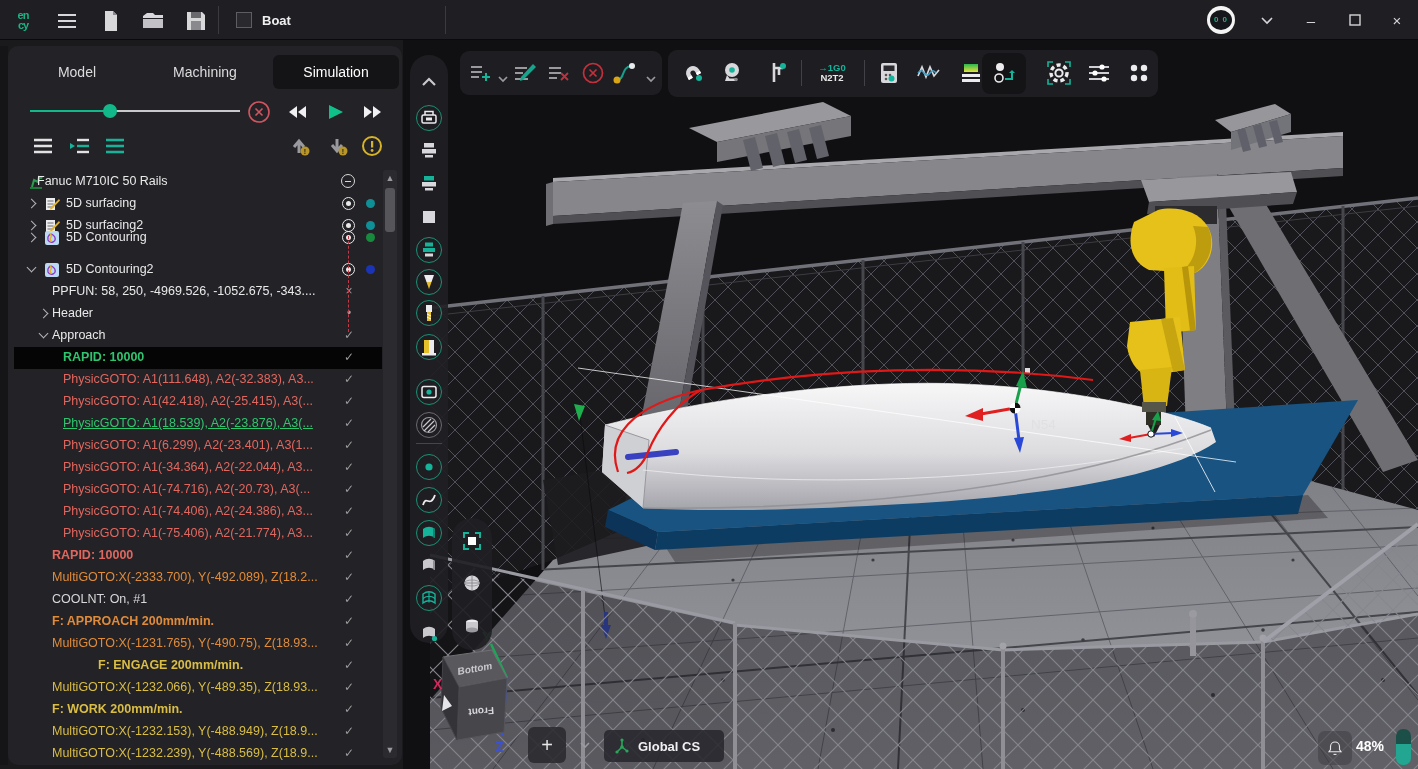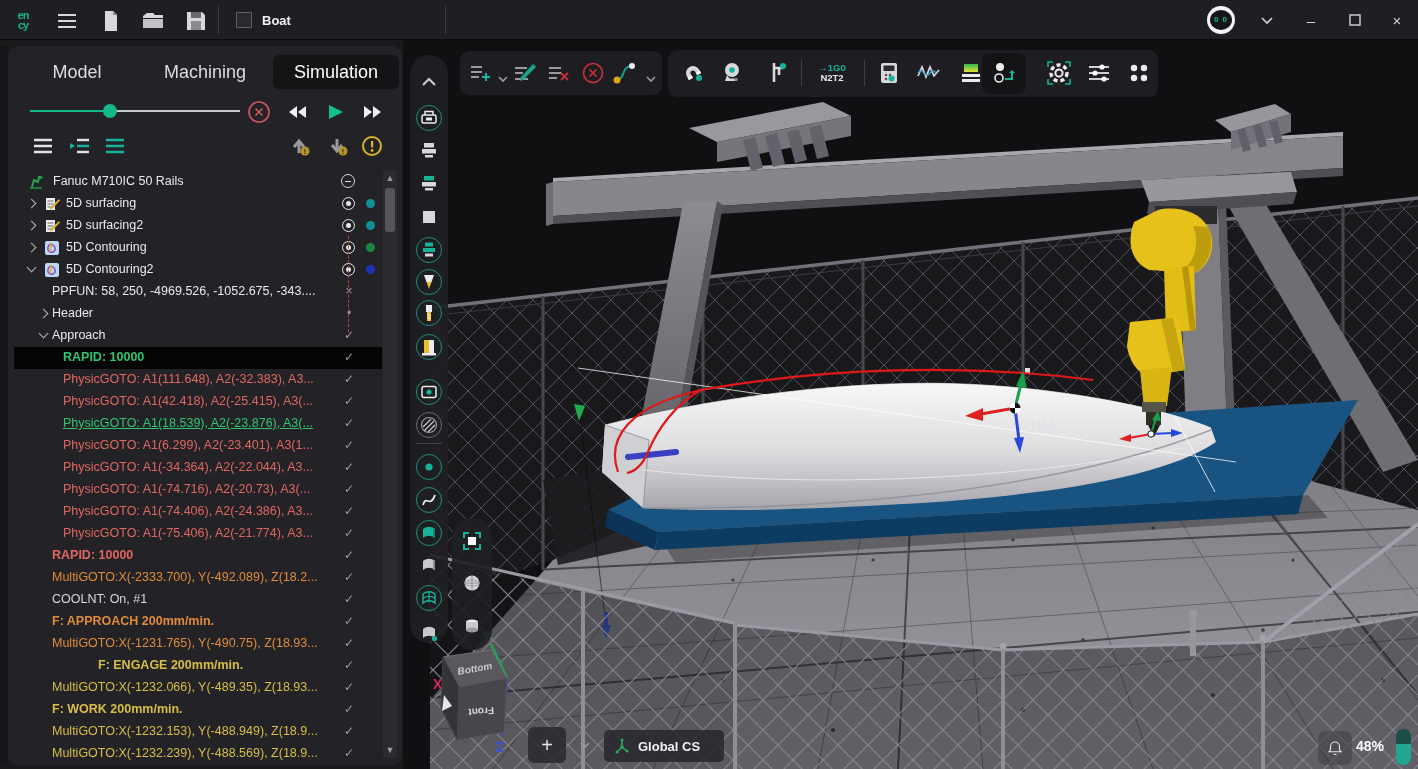--- a/index.html
+++ b/index.html
@@ -15,21 +15,21 @@
   #doc-tab { position:absolute; left:226px; top:6px; height:28px; display:flex; align-items:center; gap:10px; padding:0 10px; }
   #doc-tab .sq { width:16px; height:16px; border:1.5px solid #5d5d63; background:#2a2a2e; }
   #doc-tab span { color:#f0f0f2; font-size:13px; font-weight:bold; }
   .winbtn { position:absolute; top:8px; width:30px; height:24px; color:#d5d5d8; font-size:15px; display:flex; align-items:center; justify-content:center; cursor:pointer; }
   #avatar { position:absolute; left:1207px; top:6px; width:28px; height:28px; border-radius:50%; background:#f4f4f4; display:flex; align-items:center; justify-content:center; cursor:pointer; }
   #avatar .face { width:22px; height:20px; border-radius:50%; background:#15151c; color:#19b583; font-size:8px; font-weight:bold; text-align:center; line-height:20px; letter-spacing:1px; }
 
   
   #panel { position:absolute; left:8px; top:46px; width:394px; height:719px; background:#232327; border-radius:10px; }
   #dockstrip { position:absolute; left:0; top:46px; width:8px; height:719px; background:#151517; }
-  .tab { position:absolute; top:55px; height:34px; display:flex; align-items:center; justify-content:center; font-size:18px; color:#dcdcde; cursor:pointer; border-radius:6px;text-align:center; }
+  .tab { position:absolute; top:55px; height:34px; display:flex; align-items:center; justify-content:center; font-size:14px; color:#dcdcde; cursor:pointer; border-radius:6px;text-align:center; }
   .tab.active { background:#141416; color:#ffffff; }
 
   
   #slider-track { position:absolute; left:30px; top:110px; width:210px; height:2px; background:#c9c9cc; cursor:pointer; }
   #slider-fill { position:absolute; left:0; top:0; height:2px; background:#12b androida; }
   .pbtn { position:absolute; cursor:pointer; display:flex; align-items:center; justify-content:center; }
 
   
   .trow { position:absolute; left:14px; width:368px; height:22px; font-size:12.5px; cursor:pointer; }
   .trow .lbl { position:absolute; top:3px; white-space:nowrap; }
@@ -207,21 +207,21 @@
       </div>
     </div>
 
   <div id="tree">
       <div class="trow" style="top: 171px;">
         <span style="position: absolute; left: 14px; top: 3px;"><svg width="16" height="16" viewBox="0 0 16 16">
             <rect x="2" y="13" width="12" height="2" fill="#1f7a3c"></rect>
             <path d="M4 13 L6 6 L10 8 L11 3 L13 4" stroke="#2aa04c" stroke-width="2" fill="none"></path>
             <circle cx="13" cy="3.5" r="1.5" fill="#2aa04c"></circle>
           </svg></span>
-        <span class="lbl c-white" style="left: 39px;">Fanuc M710IC 50 Rails</span>
+        <span class="lbl c-white" style="left: 23px;">Fanuc M710IC 50 Rails</span>
         <span class="minuscirc"></span>
       </div>
       <div class="trow" style="top: 193px;">
         <span class="chev r" style="left: 14px;"></span>
         <span style="position: absolute; left: 30px; top: 3px;"><svg width="16" height="16" viewBox="0 0 16 16">
             <rect x="2" y="2" width="9" height="12" fill="#ececee"></rect>
             <path d="M3.5 5h6M3.5 8h6M3.5 11h6" stroke="#6a6a6e" stroke-width="1"></path>
             <polygon points="15,3 16,4.5 8,13 6,13.5 6.5,11.5" fill="#e2b22a"></polygon>
           </svg></span>
         <span class="lbl c-white" style="left: 52px;">5D surfacing</span>
@@ -232,21 +232,21 @@
         <span class="chev r" style="left: 14px;"></span>
         <span style="position: absolute; left: 30px; top: 3px;"><svg width="16" height="16" viewBox="0 0 16 16">
             <rect x="2" y="2" width="9" height="12" fill="#ececee"></rect>
             <path d="M3.5 5h6M3.5 8h6M3.5 11h6" stroke="#6a6a6e" stroke-width="1"></path>
             <polygon points="15,3 16,4.5 8,13 6,13.5 6.5,11.5" fill="#e2b22a"></polygon>
           </svg></span>
         <span class="lbl c-white" style="left: 52px;">5D surfacing2</span>
         <span class="radio"></span>
         <span class="cdot" style="background: rgb(15, 143, 150);"></span>
       </div>
-      <div class="trow" style="top: 237px;">
+      <div class="trow" style="top: 227px;">
         <span class="chev r" style="left: 14px;"></span>
         <span style="position: absolute; left: 30px; top: 3px;"><svg width="16" height="16" viewBox="0 0 16 16">
             <rect x="1" y="1" width="14" height="14" rx="2" fill="#bcd9f4"></rect>
             <path d="M4 10 C3 6 6 3 9 5 C12 7 12 11 9 12 C6 13 5 12 4 10 Z" fill="none" stroke="#8a3ac8" stroke-width="1.4"></path>
             <path d="M6 3 l1.5 3 -1.5 3 1.5 3" stroke="#e2b22a" stroke-width="1.6" fill="none"></path>
           </svg></span>
         <span class="lbl c-white" style="left: 52px;">5D Contouring</span>
         <span class="radio"></span>
         <span class="cdot" style="background: rgb(23, 138, 61);"></span>
       </div>

